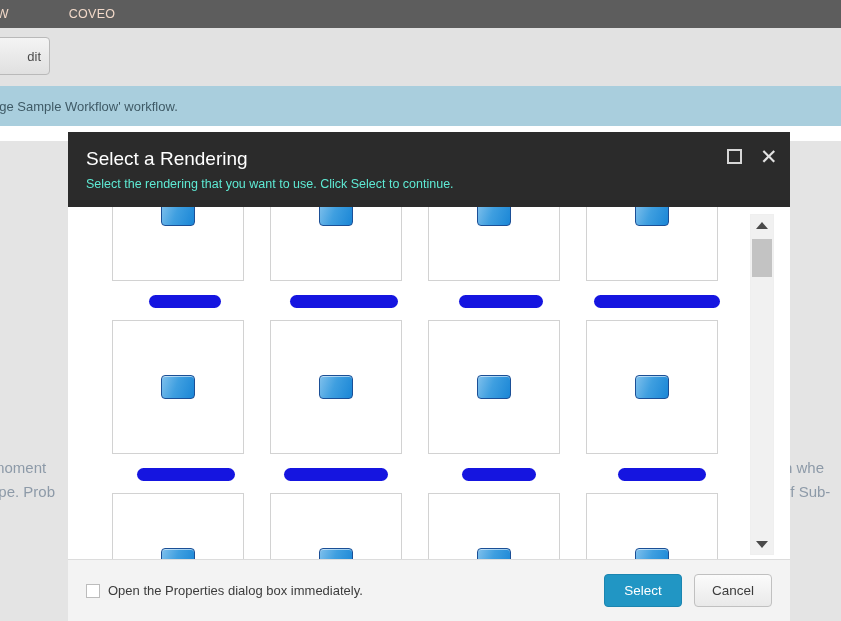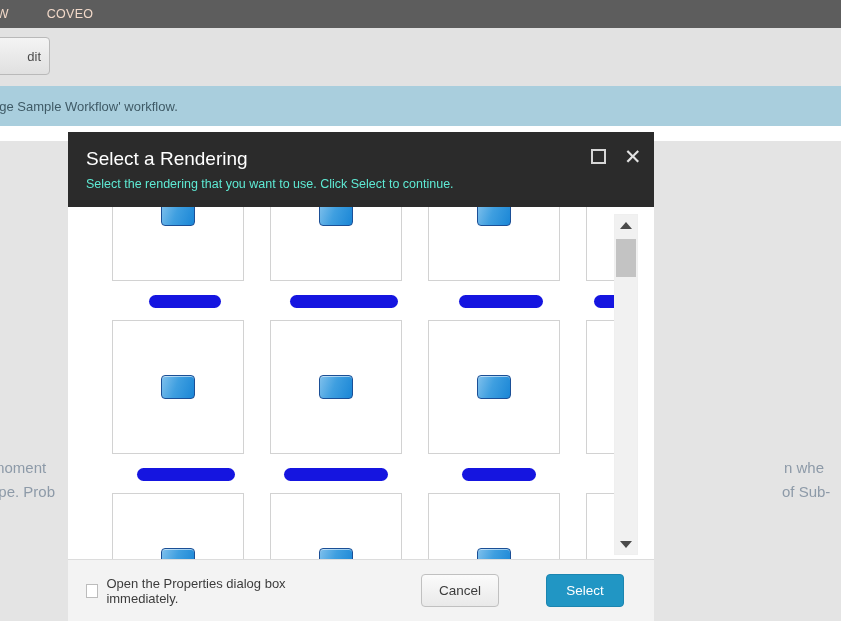--- a/index.html
+++ b/index.html
@@ -29,21 +29,21 @@
     display: flex;
     align-items: center;
   }
   .topbar-item {
     color: #f2d9c9;
     font-size: 12.5px;
     letter-spacing: .3px;
     white-space: nowrap;
   }
   .tb-1 { margin-left: -12px; }
-  .tb-2 { margin-left: 38px; }
+  .tb-2 { margin-left: 60px; }
   .tb-3 { margin-left: 40px; }
 
   .ribbon {
     position: absolute;
     left: 0; top: 28px;
     width: 841px; height: 58px;
     background: #e2e2e2;
     border-bottom: 4px solid #a16207;
   }
   .ribbon-btn {
@@ -100,21 +100,21 @@
   }
   .bg-left-1  { left: -8px;  top: 318px; }
   .bg-left-2  { left: -10px; top: 342px; }
   .bg-right-1 { left: 784px; top: 318px; }
   .bg-right-2 { left: 782px; top: 342px; }
 
   
   .dialog {
     position: absolute;
     left: 68px; top: 132px;
-    width: 586px;
+    width: 722px;
     height: 489px;
     background: #ffffff;
     box-shadow: 0 0 0 0 rgba(0,0,0,0);
     display: flex;
     flex-direction: column;
   }
   .dlg-header {
     position: relative;
     height: 75px;
     background: #2b2b2b;
@@ -266,21 +266,20 @@
   .dlg-footer {
     position: relative;
     height: 62px;
     flex: 0 0 auto;
     background: #f3f3f3;
     border-top: 1px solid #dcdcdc;
     display: flex;
     align-items: center;
     padding: 0 18px;
     box-sizing: border-box;
-    gap: 47px;
   }
   .chk-wrap {
     display: flex;
     align-items: center;
     gap: 8px;
   }
   .chk-box {
     width: 14px; height: 14px;
     border: 1px solid #bcbcbc;
     background: #ffffff;
@@ -464,16 +463,16 @@
       </div>
     </div>
   </div>
 
   <div class="dlg-footer">
     <div class="chk-wrap">
       <div class="chk-box"></div>
       <span class="chk-label">Open the Properties dialog box immediately.</span>
     </div>
     <div class="footer-spacer"></div>
+    <div class="btn btn-primary">Select</div>
     <div class="btn btn-secondary">Cancel</div>
-    <div class="btn btn-primary">Select</div>
   </div>
 </div>
 
 </body></html>

